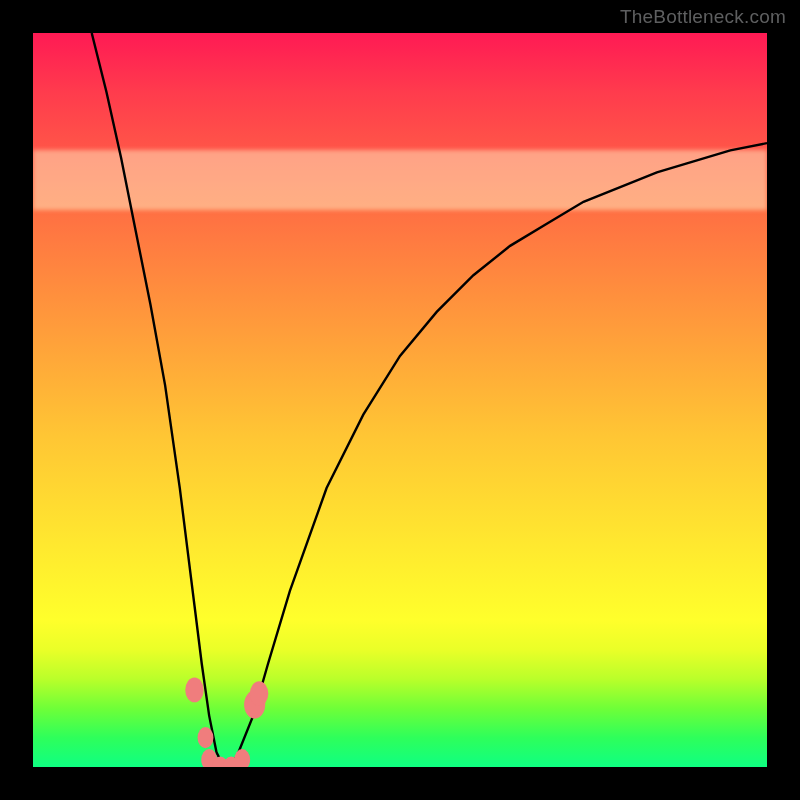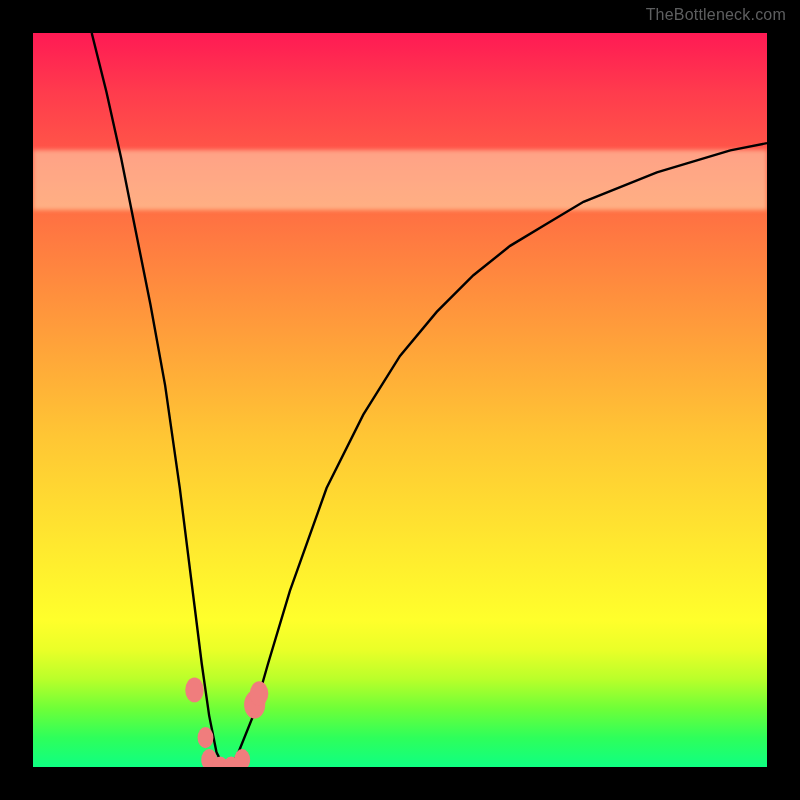--- a/index.html
+++ b/index.html
@@ -56,21 +56,21 @@
   }
   svg.curve {
     position: absolute;
     inset: 0;
   }
   .watermark {
     position: absolute;
     top: 6px;
     right: 14px;
     color: #5e5f60;
-    font-size: 16px;
+    font-size: 19px;
     letter-spacing: 0.2px;
     font-weight: 400;
   }
 </style>
 </head>
 <body>
 
 <div class="frame">
 
   <div class="watermark">TheBottleneck.com</div>

